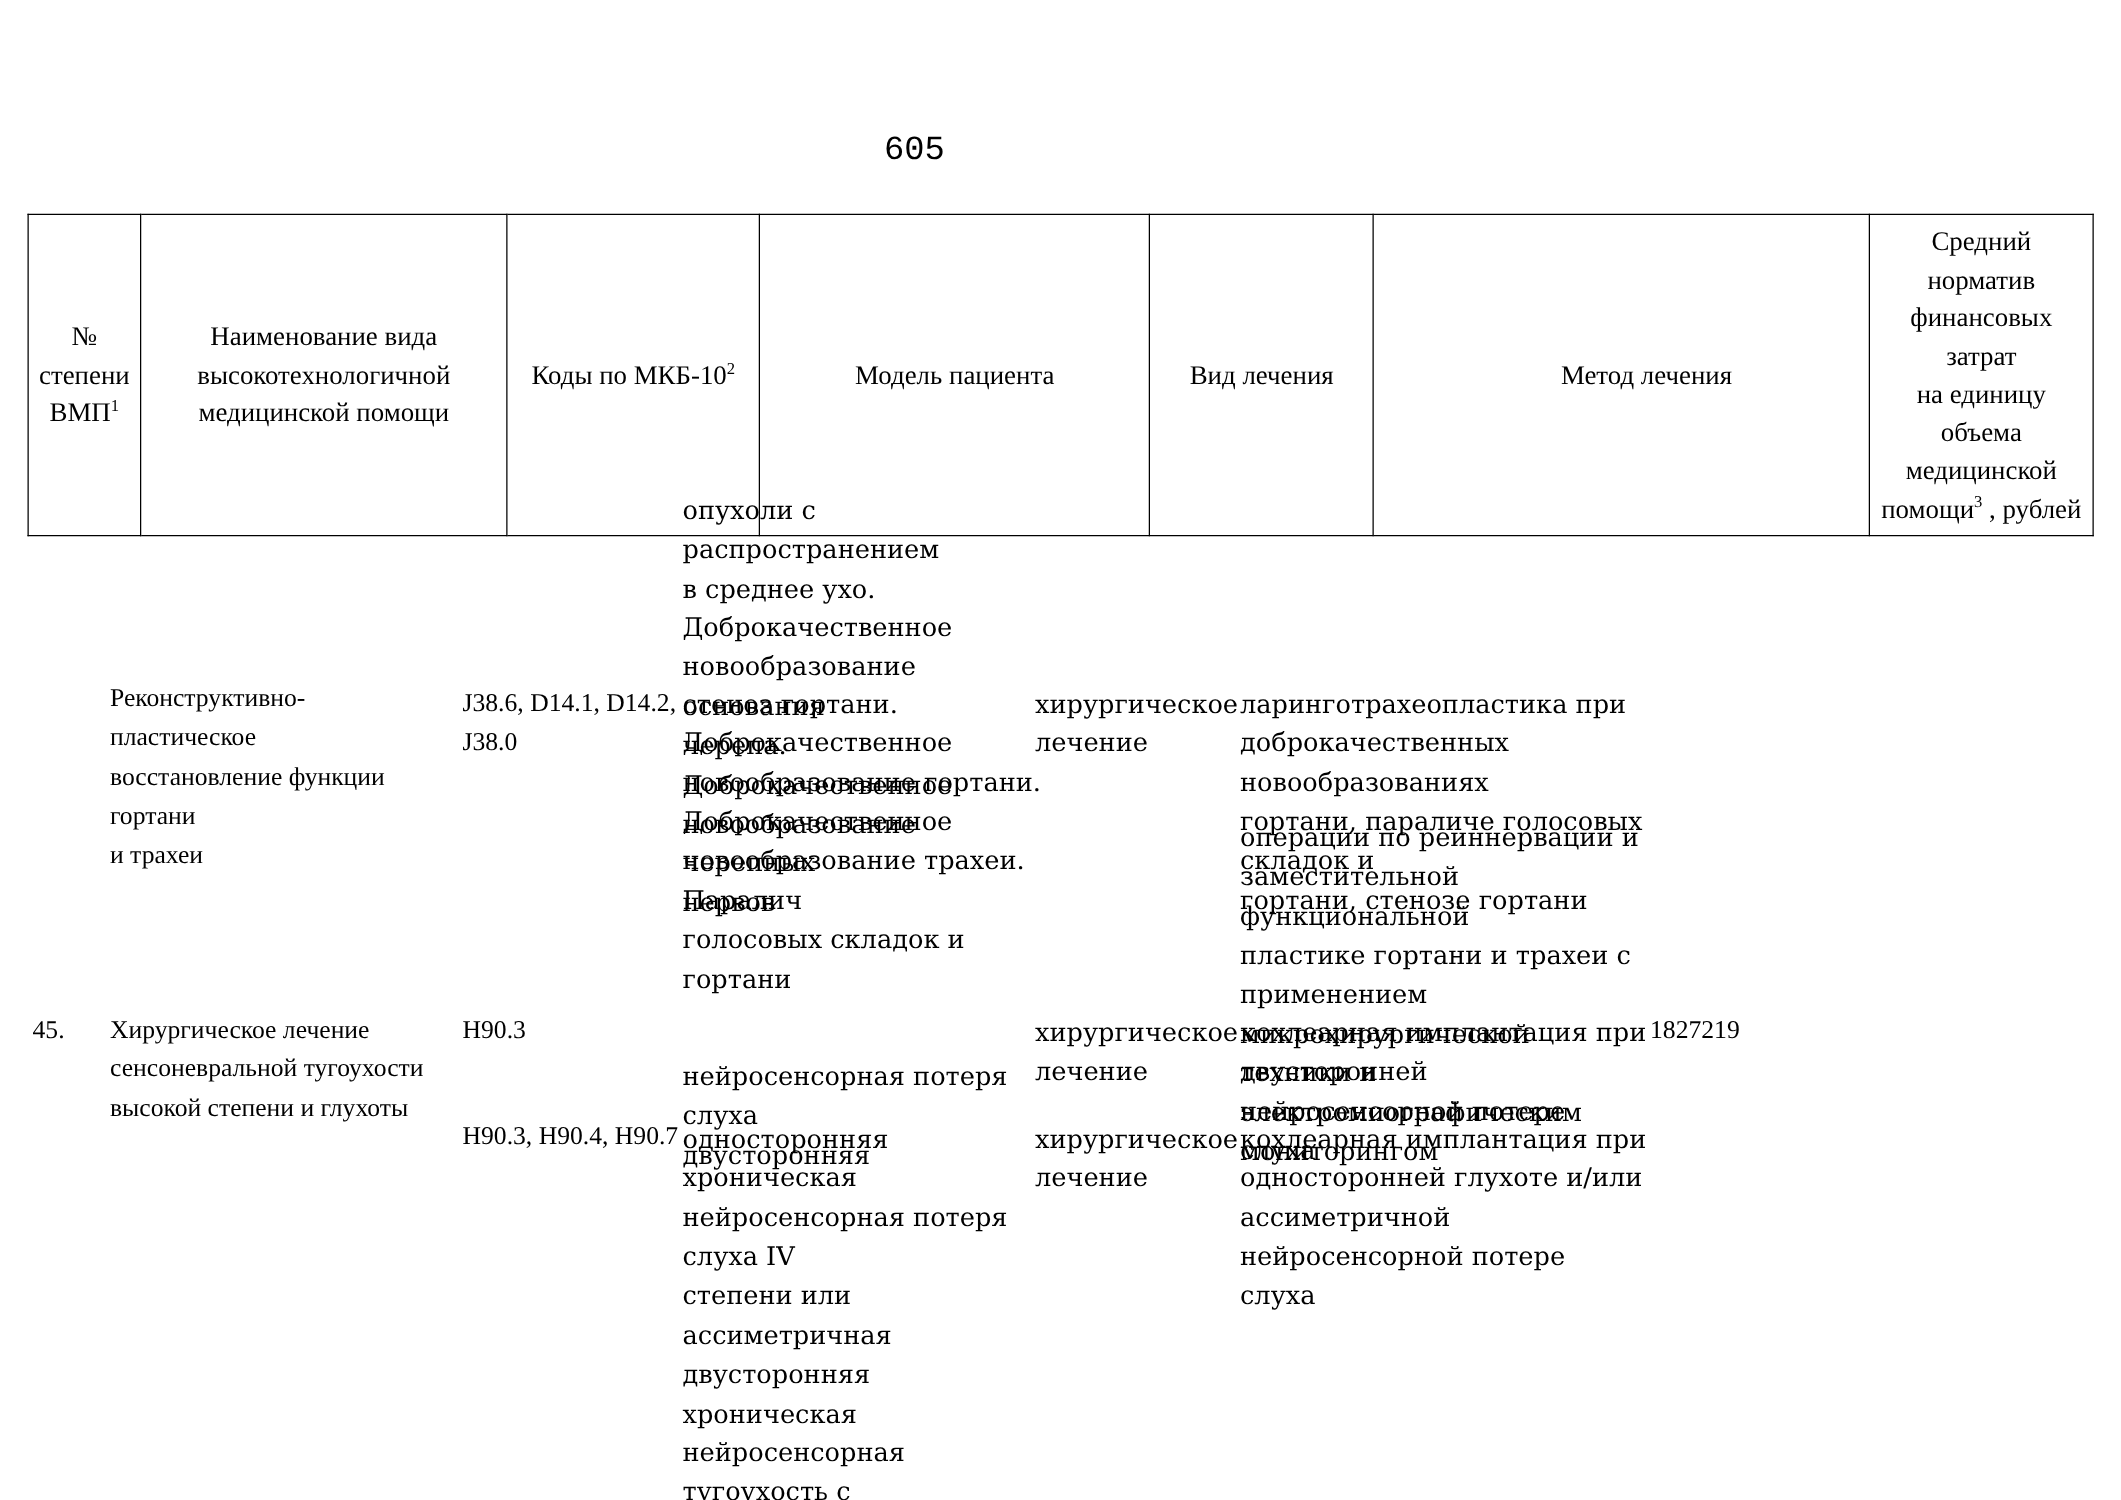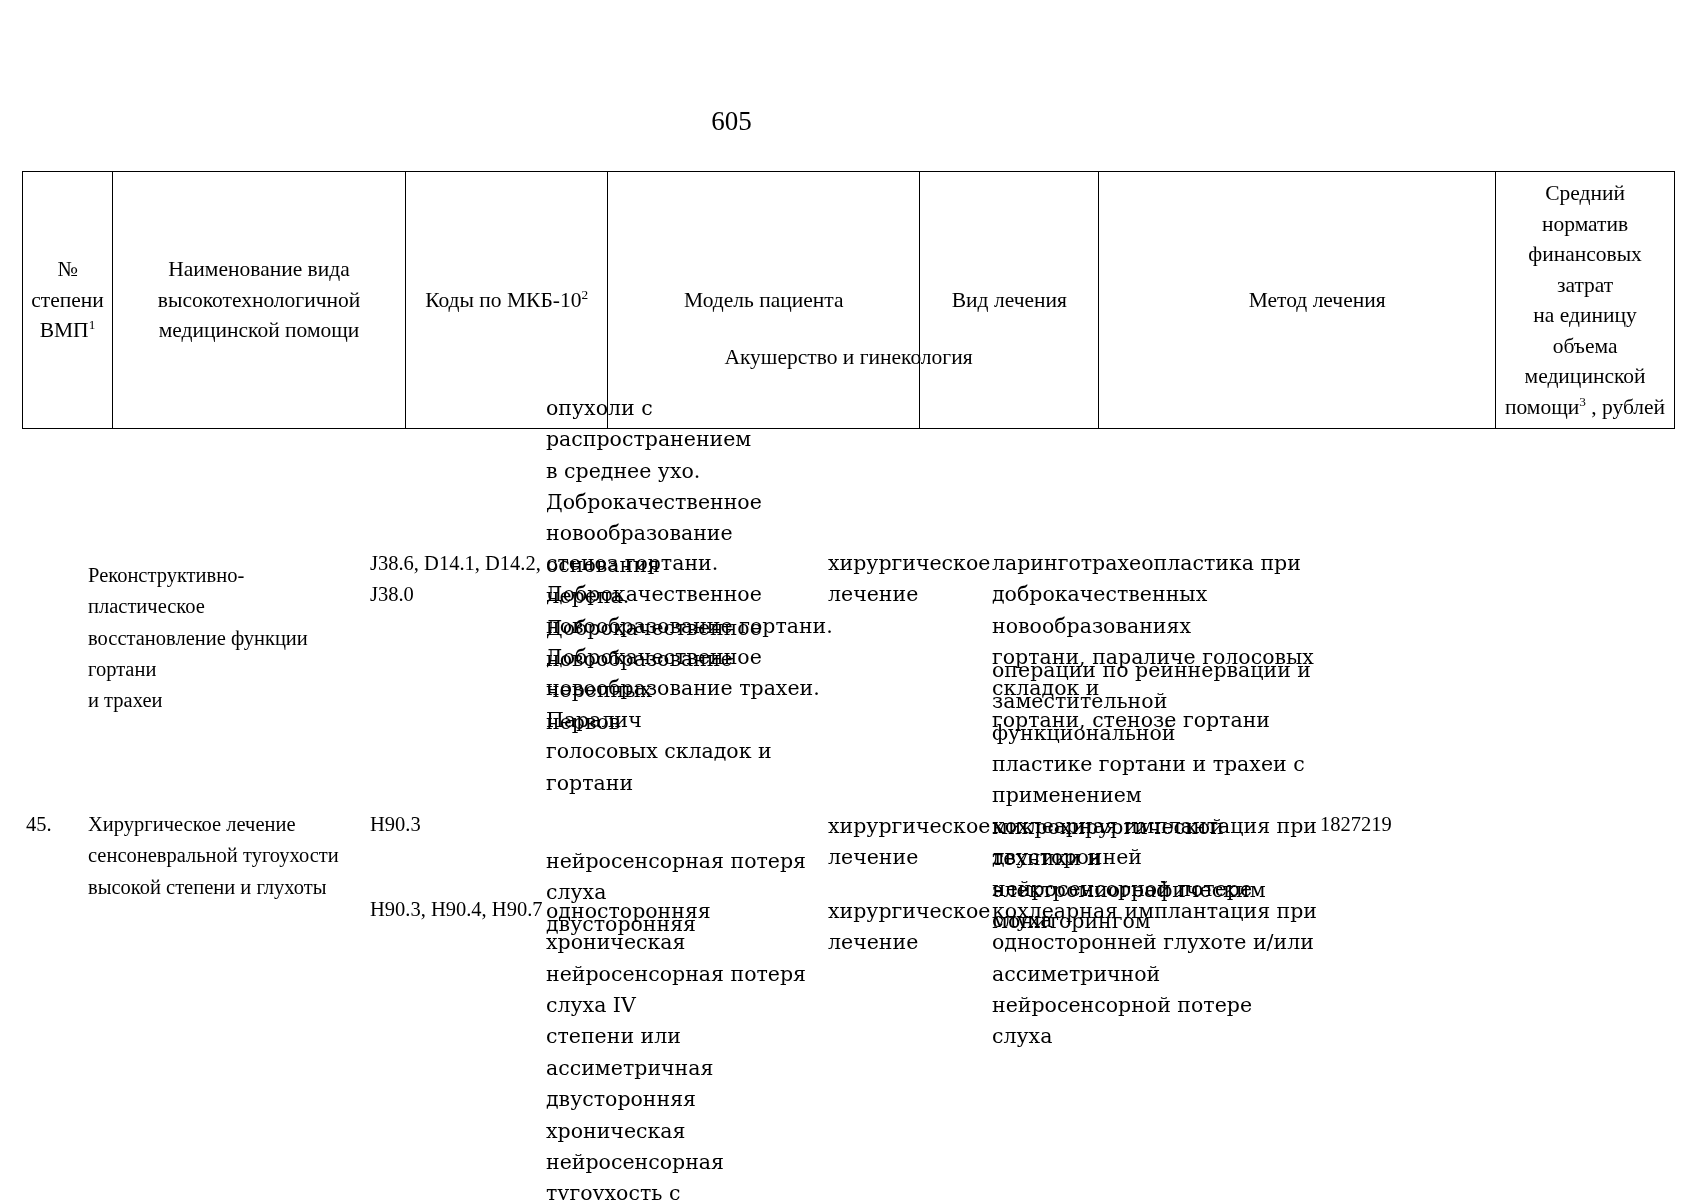--- a/index.html
+++ b/index.html
@@ -22,21 +22,21 @@
     height: 1200px;
   }
   
   .page-number {
     position: absolute;
     top: 106px;
     left: 0;
     width: 1463px;
     text-align: center;
     font-size: 27px;
-    font-family: Liberation Serif, serif;
+    font-family: Liberation Mono, monospace;
   }
   
   .header-table {
     position: absolute;
     top: 171px;
     left: 22px;
     width: 1653px;
     border-collapse: collapse;
     table-layout: fixed;
   }
@@ -126,30 +126,29 @@
         <span>Средний норматив</span><br>
         <span>финансовых затрат</span><br>
         <span>на единицу объема</span><br>
         <span>медицинской</span><br>
         <span>помощи</span><sup>3</sup><span> , рублей</span>
       </td>
     </tr>
   </tbody>
     </table>
 
-  <div class="section-title">Акушерство и гинекология</div>
 
   <div class="cell col-model" style="top:393px">опухоли с распространением
 в среднее ухо. Доброкачественное
 новообразование основания
 черепа. Доброкачественное
 новообразование черепных
 нервов</div>
 
-  <div class="cell col-name serif-alt" style="top:560px">Реконструктивно-пластическое
+  <div class="cell col-name serif-alt" style="top:544px">Реконструктивно-пластическое
 восстановление функции гортани
 и трахеи</div>
   <div class="cell col-codes serif-alt" style="top:548px">J38.6, D14.1, D14.2,
 J38.0</div>
   <div class="cell col-model" style="top:548px">стеноз гортани.
 Доброкачественное
 новообразование гортани.
 Доброкачественное
 новообразование трахеи. Паралич
 голосовых складок и гортани</div>

